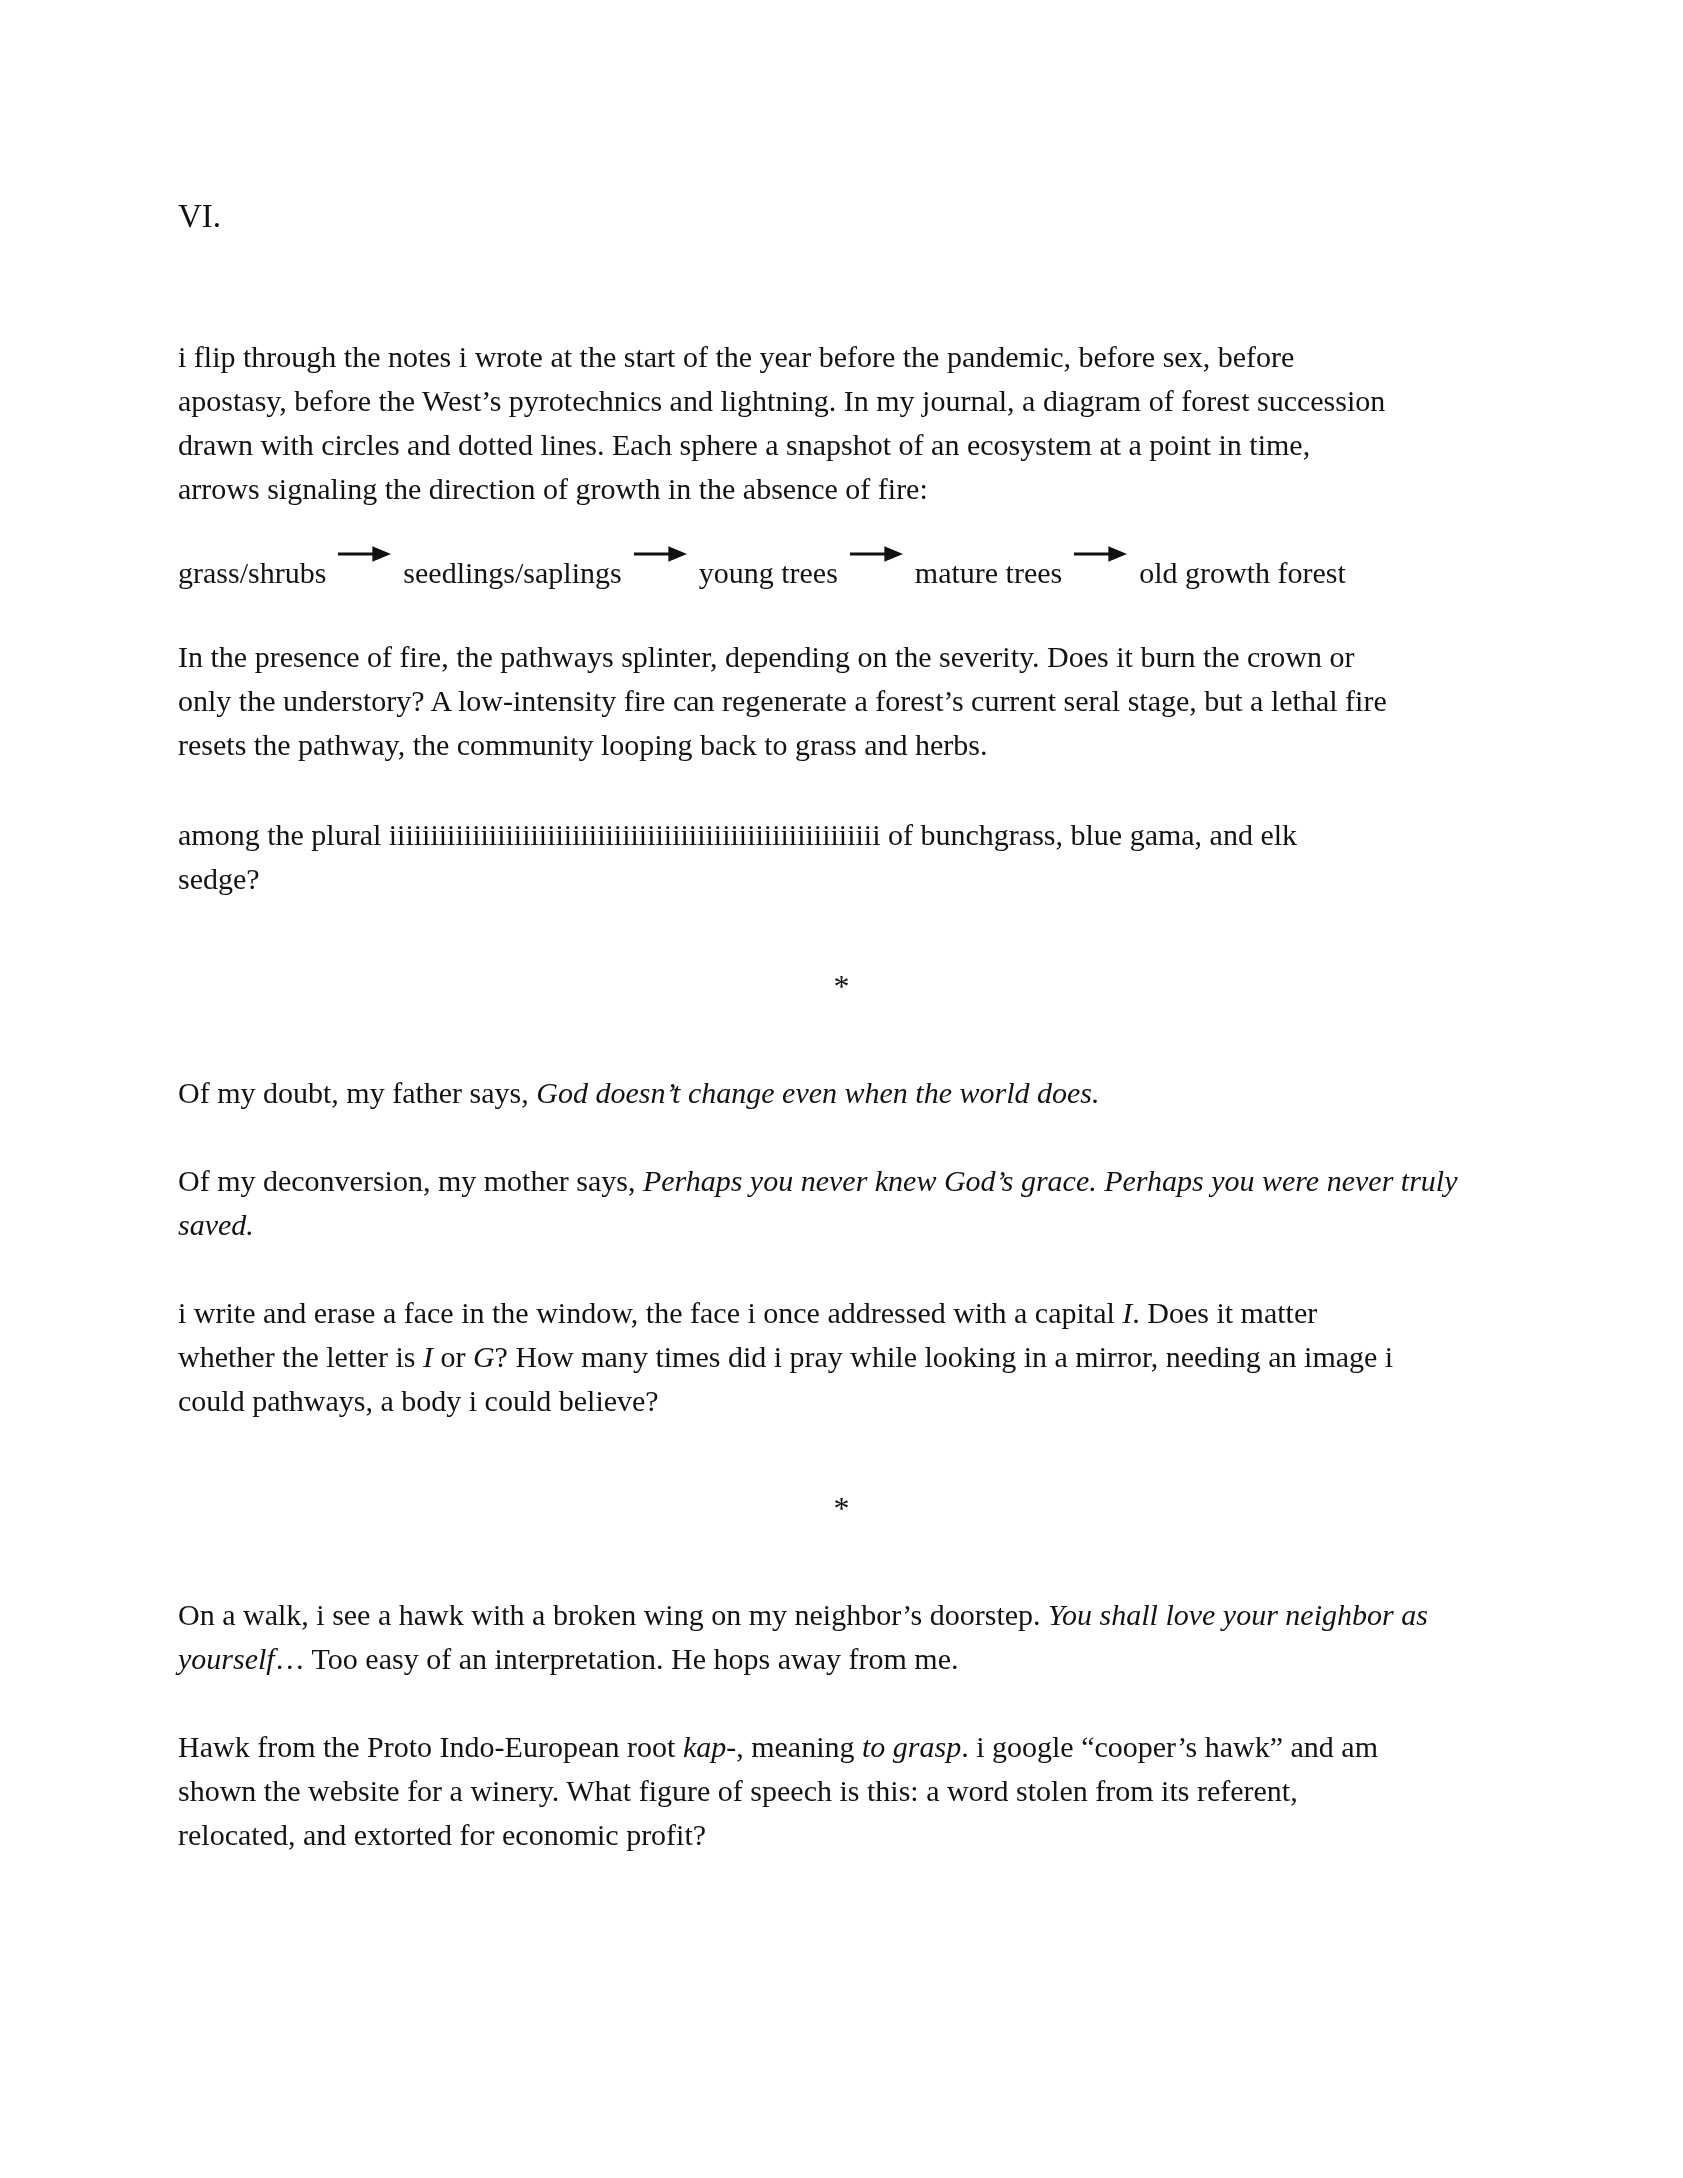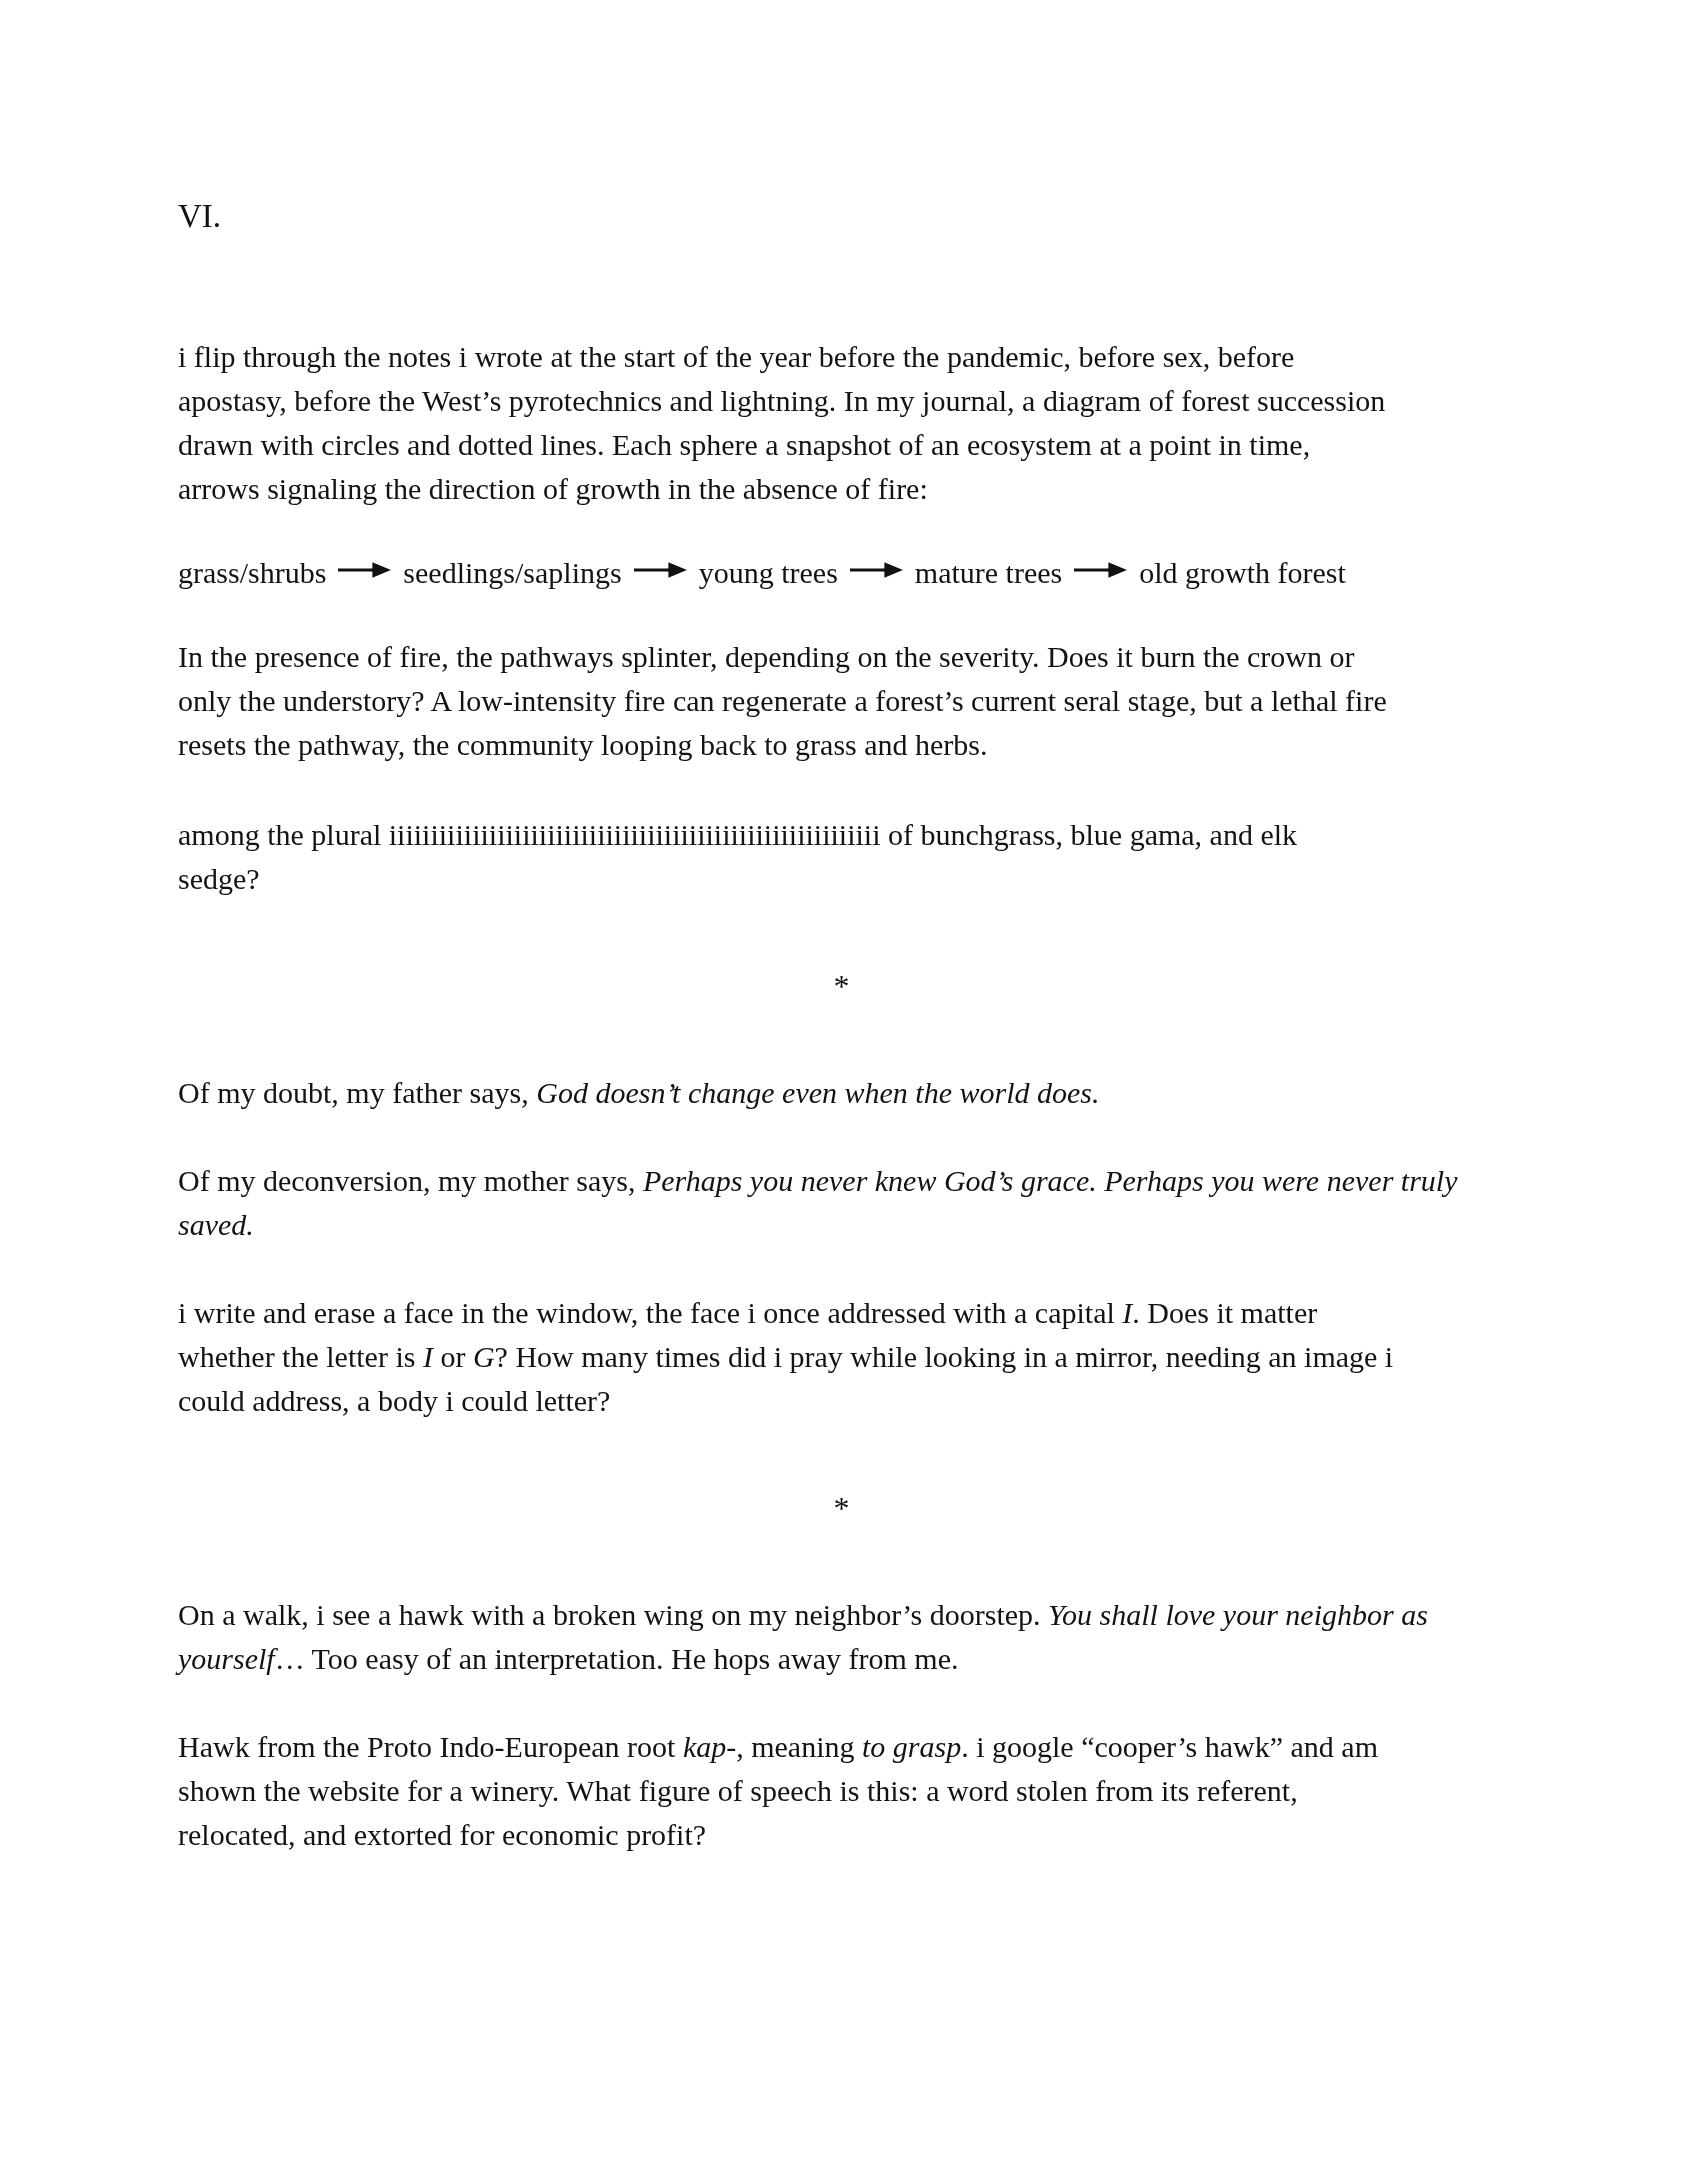--- a/index.html
+++ b/index.html
@@ -38,21 +38,21 @@
   }
   em { font-style: italic; }
   .separator {
     margin: 63px 0;
     text-align: center;
     font-size: 32px;
     line-height: 44px;
   }
   .diagram {
     display: flex;
-    align-items: center;
+    align-items: flex-start;
     gap: 12px;
     white-space: nowrap;
     margin: 0 0 40px 0;
   }
   .stage {
     flex: 0 0 auto;
   }
   .arrow {
     flex: 0 0 auto;
     display: block;
@@ -116,21 +116,21 @@
     </p>
 
   <p class="para">
       <span class="tline"><span>Of my deconversion, my mother says, </span><em>Perhaps you never knew God’s grace. Perhaps you were never truly</em></span>
       <span class="tline"><em>saved.</em></span>
     </p>
 
   <p class="para mb0">
       <span class="tline"><span>i write and erase a face in the window, the face i once addressed with a capital </span><em>I</em><span>. Does it matter</span></span>
       <span class="tline"><span>whether the letter is </span><em>I</em><span> or </span><em>G</em><span>? How many times did i pray while looking in a mirror, needing an image i</span></span>
-      <span class="tline"><span>could address, a body i could letter?</span></span>
+      <span class="tline"><span>could pathways, a body i could believe?</span></span>
     </p>
 
   <div class="separator">*</div>
 
   <p class="para">
       <span class="tline"><span>On a walk, i see a hawk with a broken wing on my neighbor’s doorstep. </span><em>You shall love your neighbor as</em></span>
       <span class="tline"><em>yourself</em><span>… Too easy of an interpretation. He hops away from me.</span></span>
     </p>
 
   <p class="para mb0">

